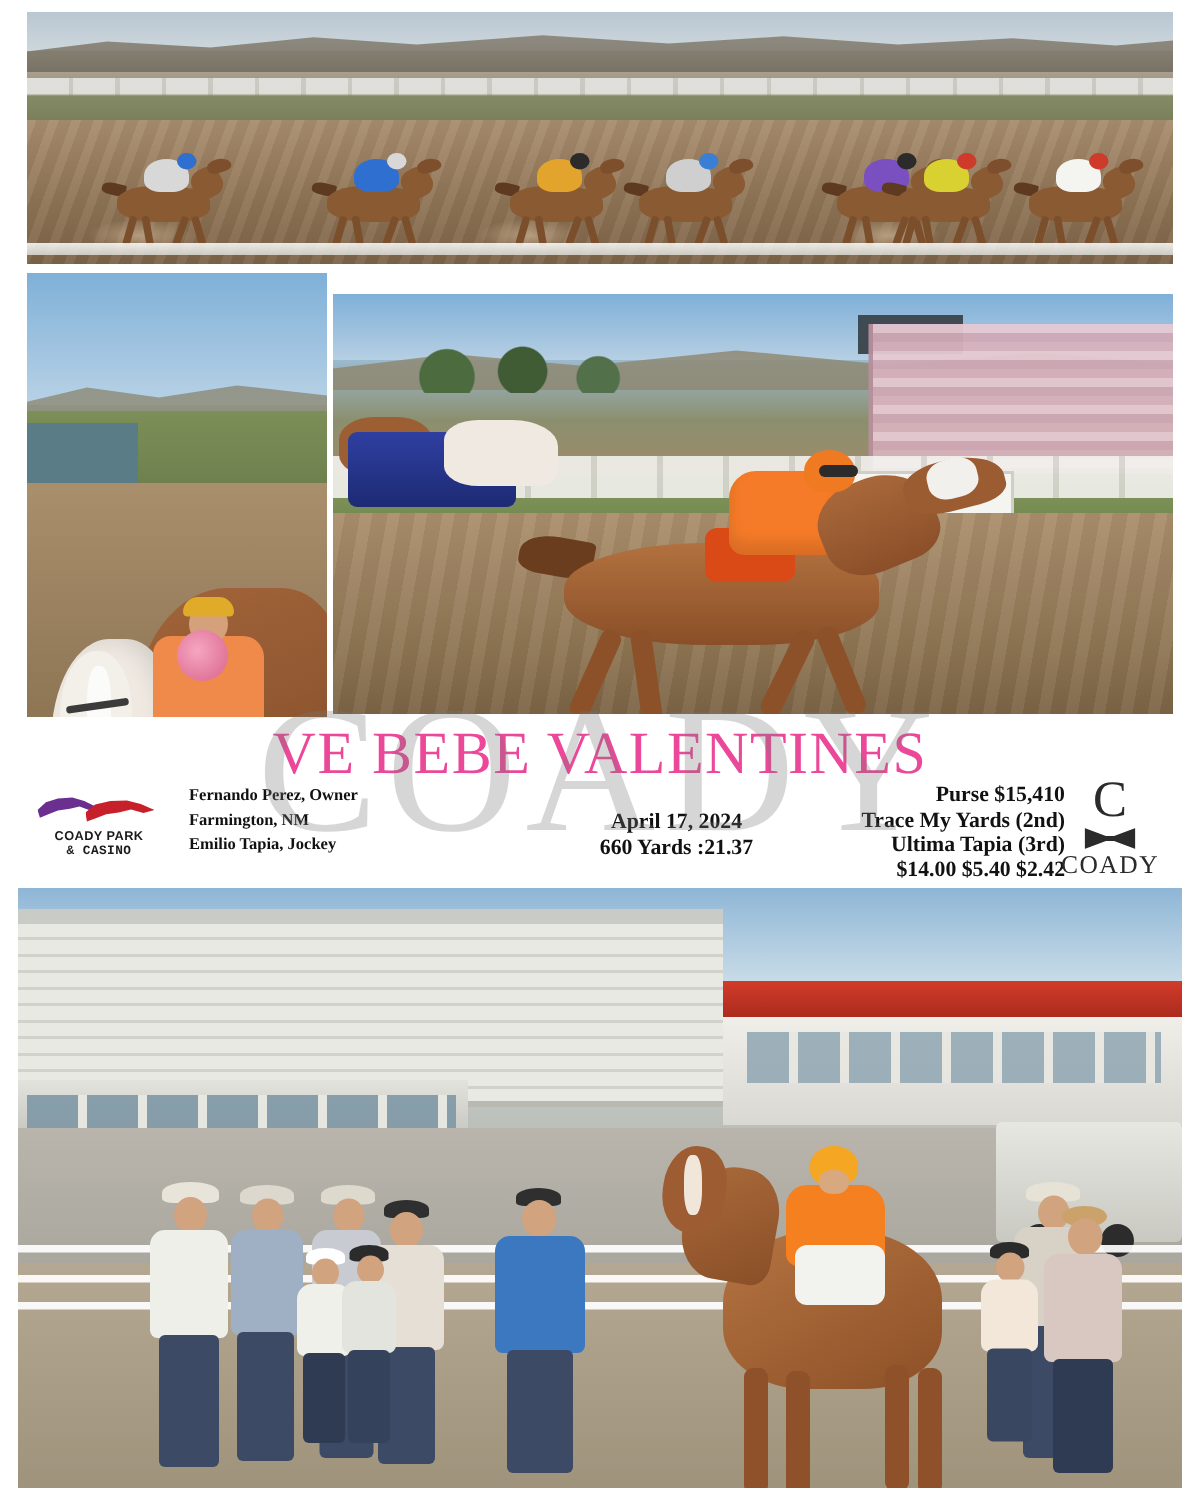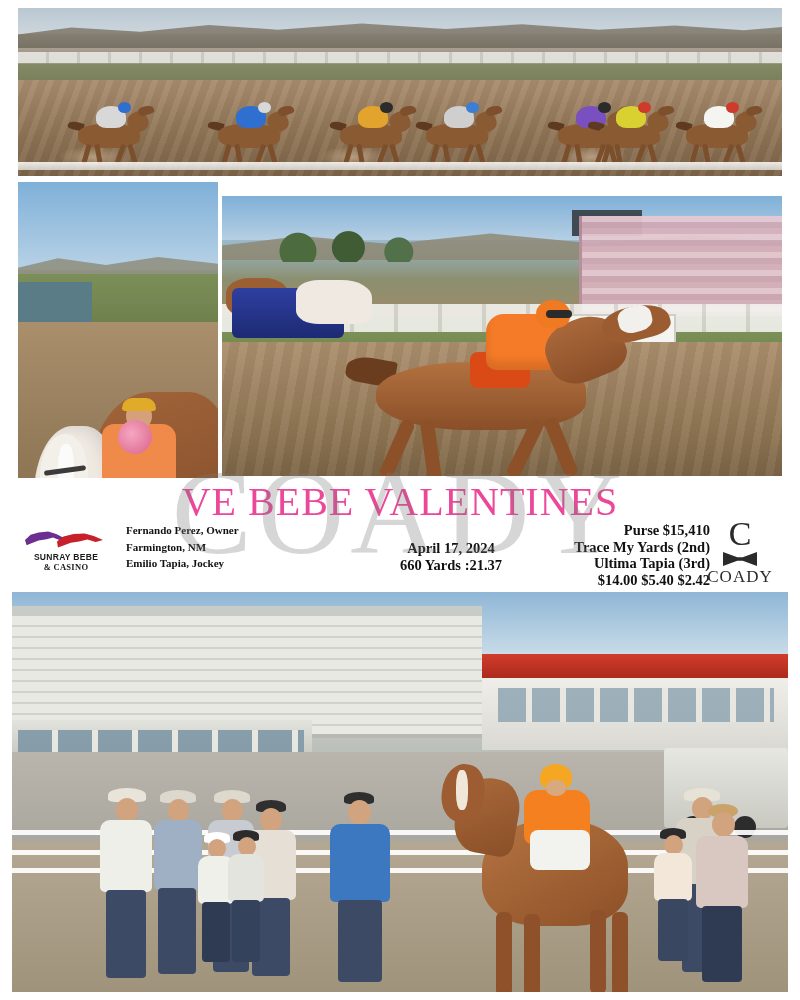--- a/index.html
+++ b/index.html
@@ -323,21 +323,21 @@
   .logo-sunray .horse-mark .h2 {
     position:absolute; left:34px; top:4px; width:46px; height:20px;
     background:#c8202a;
     clip-path: polygon(0 58%, 14% 32%, 36% 20%, 60% 18%, 80% 30%, 100% 50%, 84% 60%, 66% 48%, 48% 58%, 30% 64%, 14% 78%, 2% 88%);
   }
   .logo-sunray .lg-line1 {
     font-family:"Liberation Sans", sans-serif;
     font-size:8.5px; font-weight:bold; color:#1b1b1b; letter-spacing:.3px; line-height:10px;
   }
   .logo-sunray .lg-line2 {
-    font-family:Liberation Serif, serif;
+    font-family:Liberation Mono, monospace;
     font-size:8.5px; font-weight:bold; color:#1b1b1b; letter-spacing:.3px; line-height:10px;
   }
   .col-left {
     position:absolute; left:126px; top:0px; width:230px;
     font-size:11px; font-weight:bold; color:#111; line-height:16.5px;
   }
   .col-mid {
     position:absolute; left:356px; top:18px; width:190px; text-align:center;
     font-size:14.5px; font-weight:bold; color:#111; line-height:16.5px;
   }
@@ -665,21 +665,21 @@
   <div class="caption">
     <div class="race-title">VE BEBE VALENTINES</div>
 
     <div class="cap-grid">
 
       <div class="logo-sunray">
         <div class="horse-mark">
           <div class="h1"></div>
           <div class="h2"></div>
         </div>
-        <div class="lg-line1">SUNRAY BEBE</div>
+        <div class="lg-line1">COADY PARK</div>
         <div class="lg-line2">&amp; CASINO</div>
       </div>
 
       <div class="col-left">
         <div>Fernando Perez, Owner</div>
         <div>Farmington, NM</div>
         <div>Emilio Tapia, Jockey</div>
       </div>
 
       <div class="col-mid">

